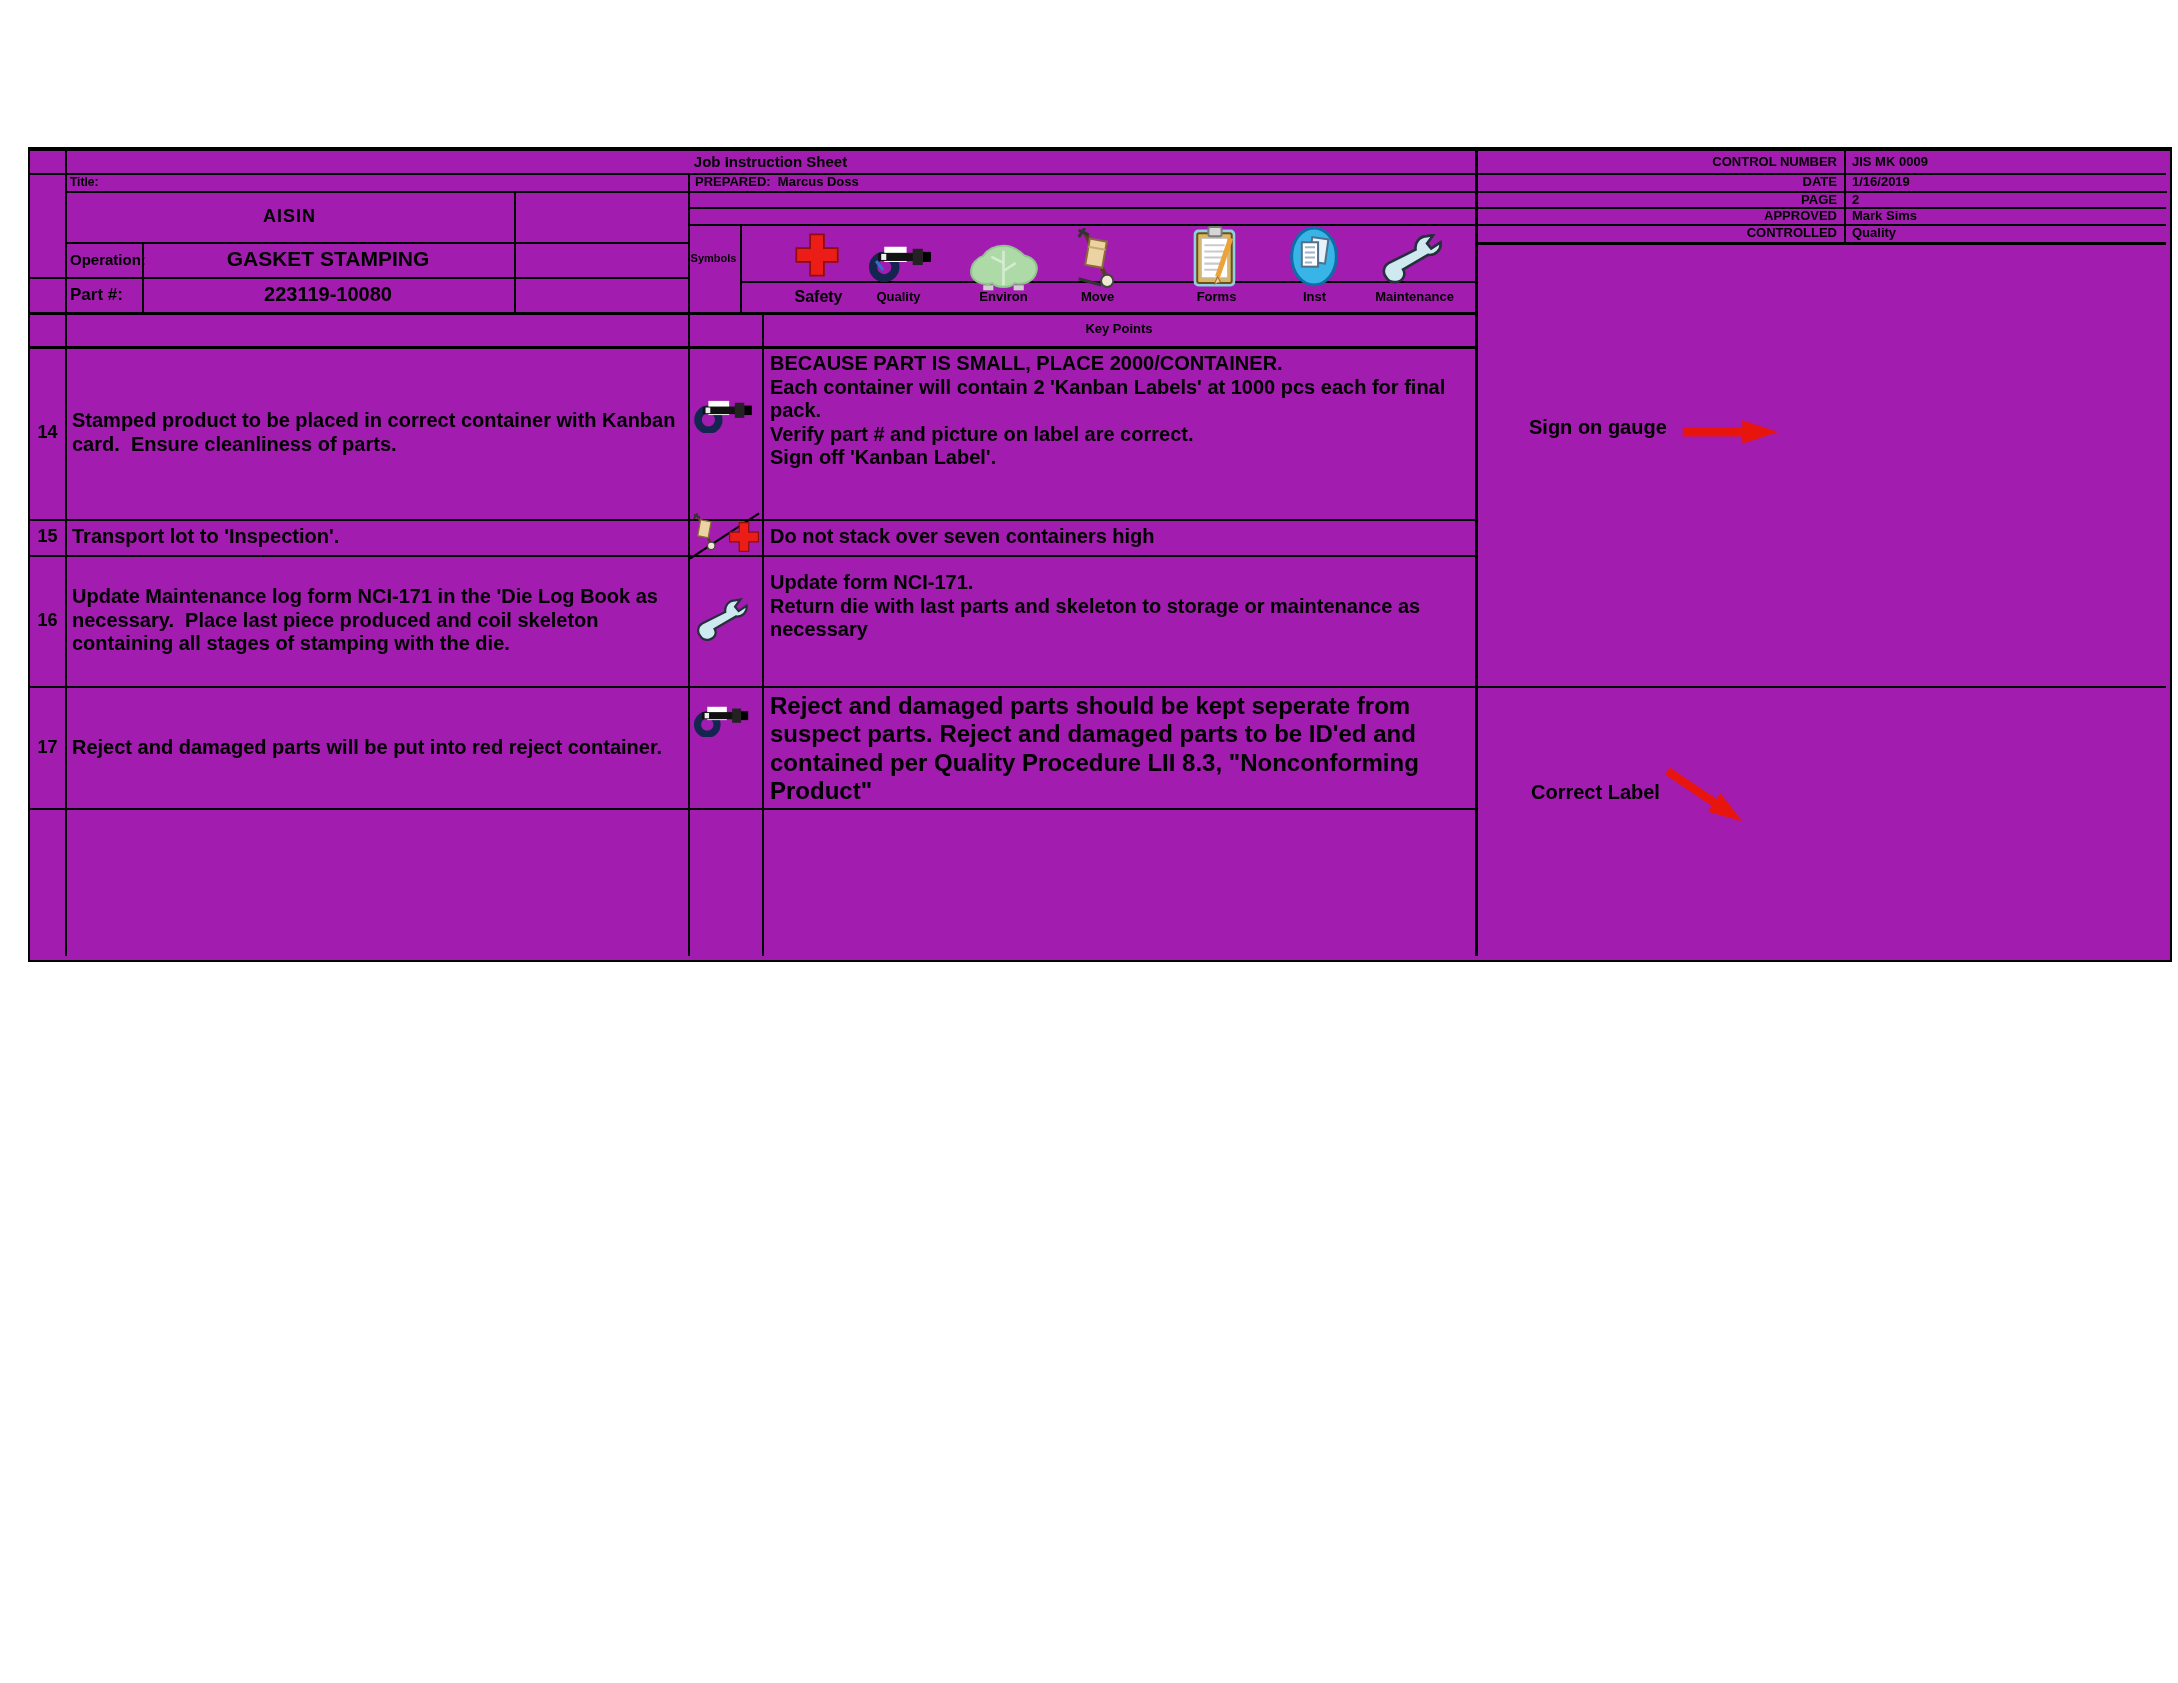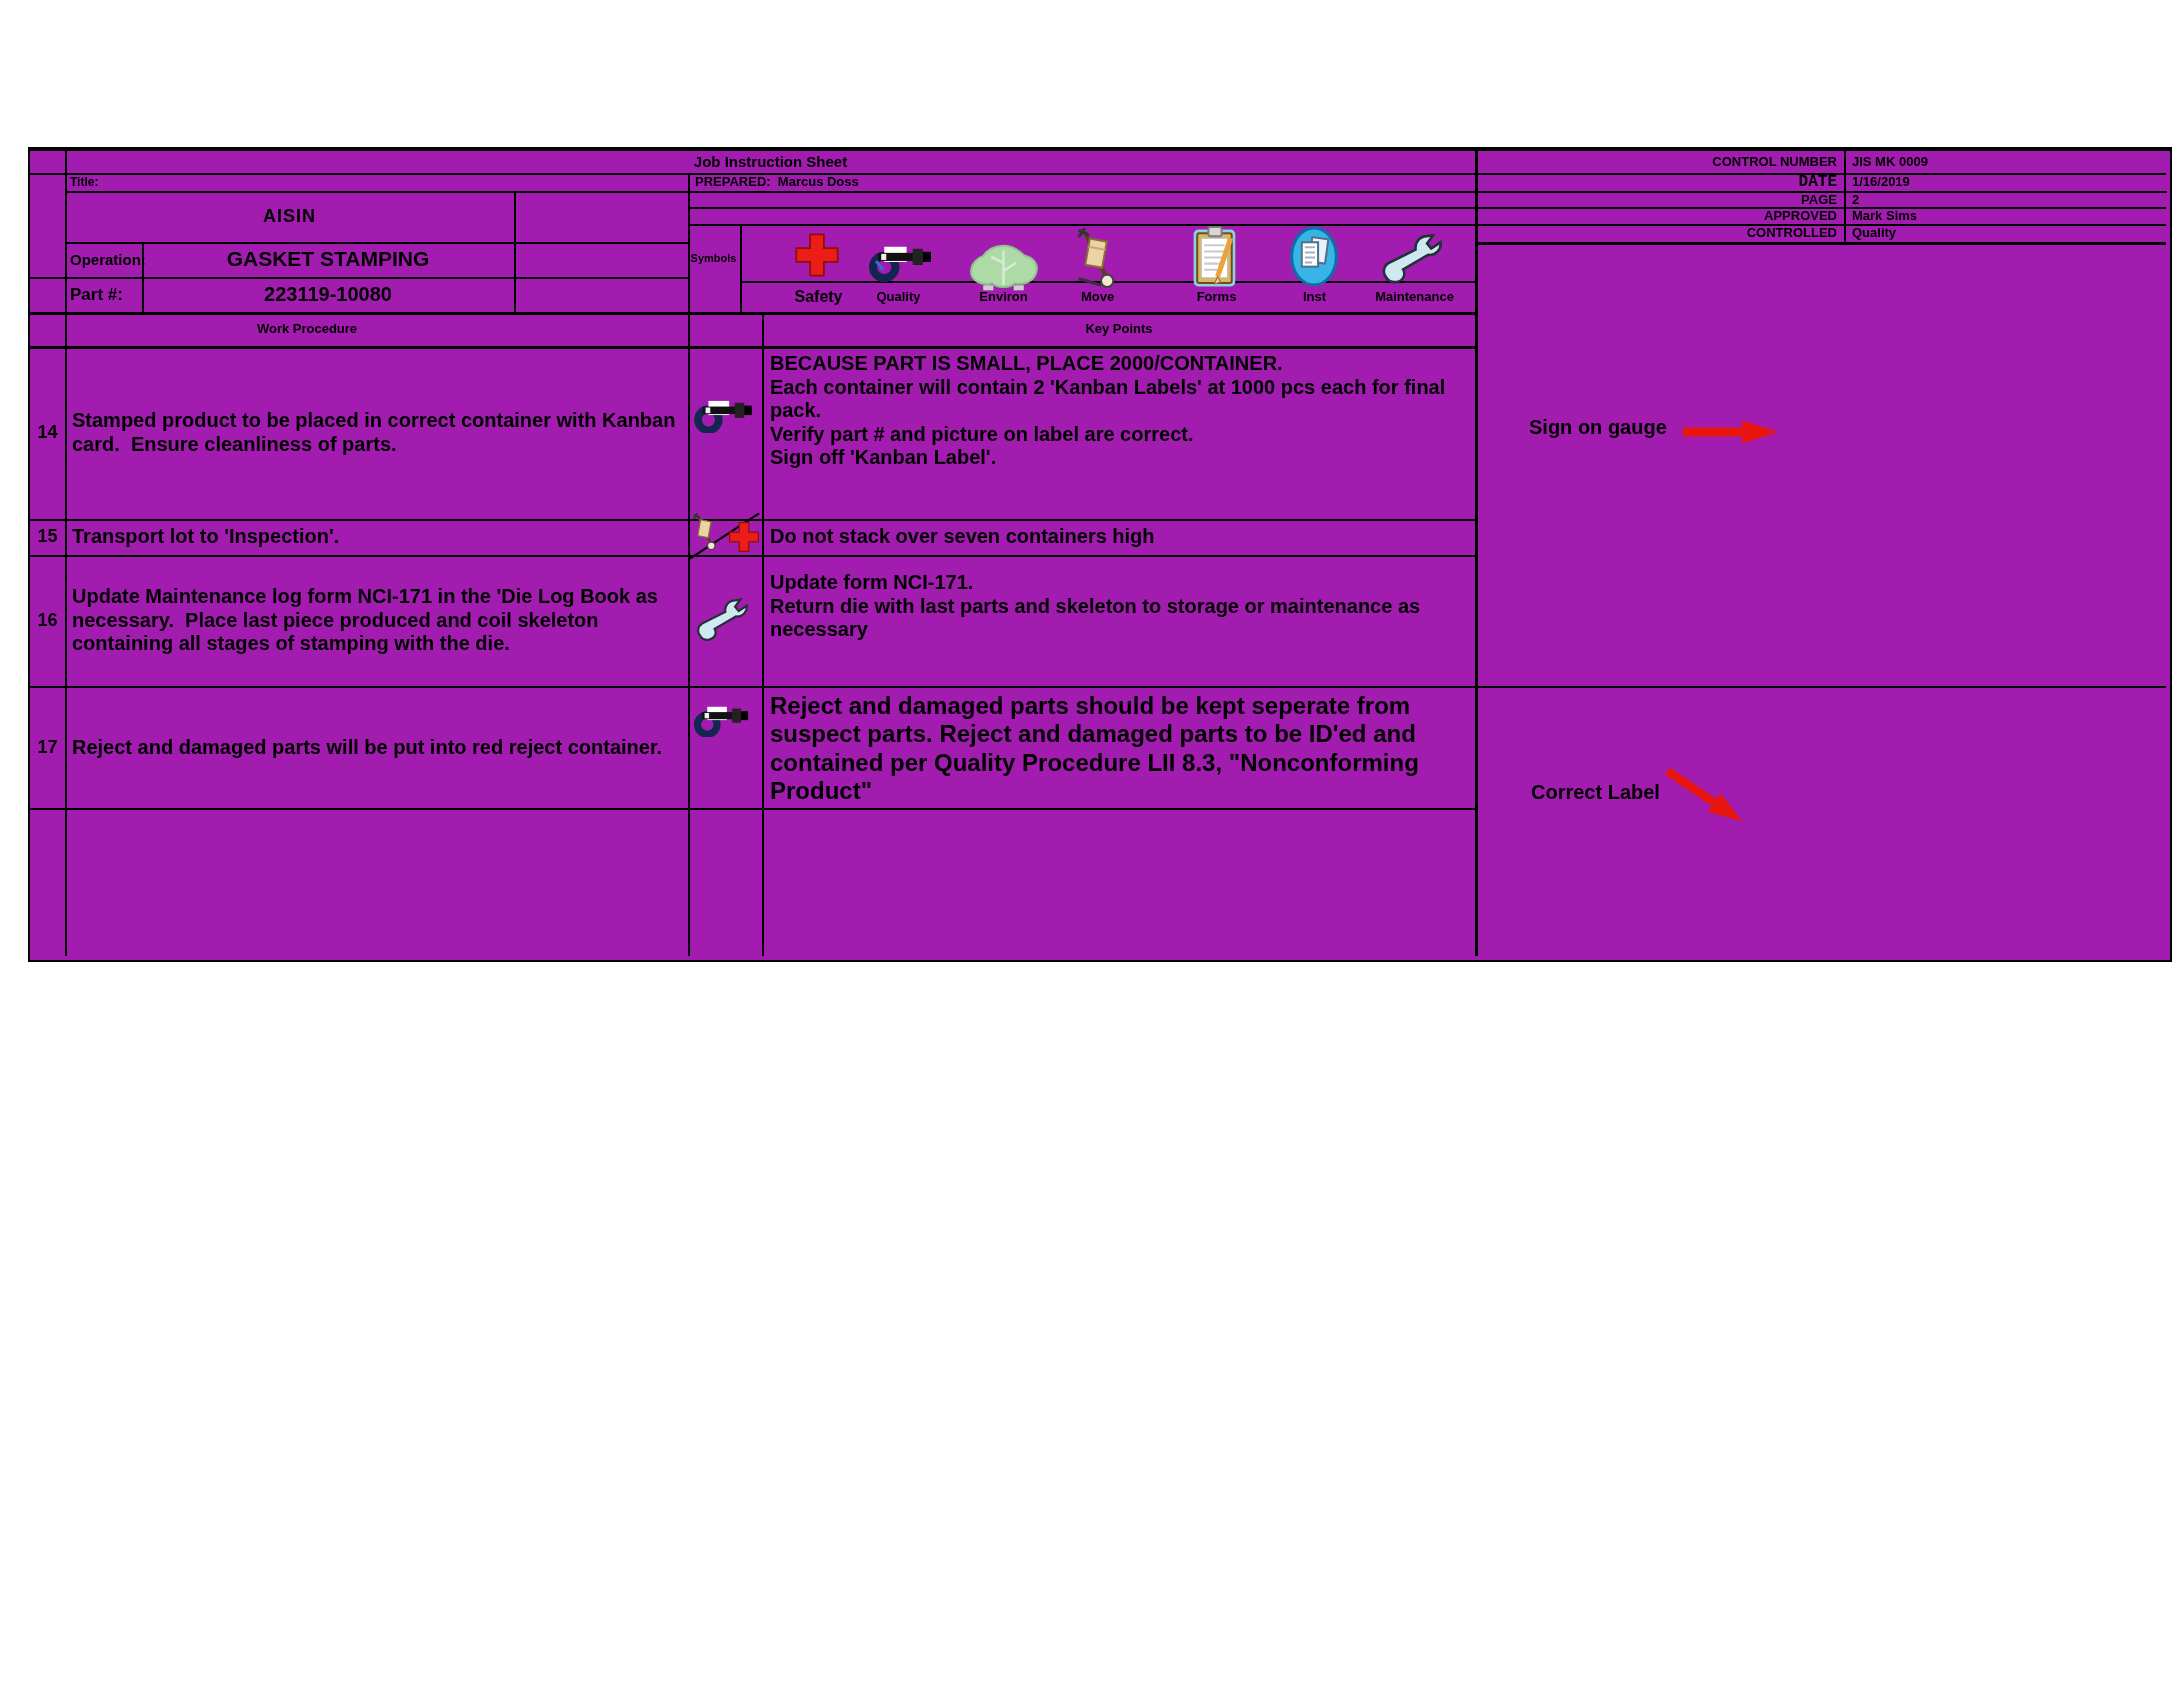--- a/index.html
+++ b/index.html
@@ -60,21 +60,21 @@
   <div class="t cc" style="left:112px;top:91px;width:372px;height:35px;font-size:21px;">GASKET STAMPING</div>
 
   <div class="t vc" style="left:40px;top:126px;width:71px;height:36px;font-size:17px;">Part #:</div>
   <div class="t cc" style="left:112px;top:126px;width:372px;height:36px;font-size:20px;">223119-10080</div>
 
   <div class="t cc" style="left:658px;top:73px;width:51px;height:68px;font-size:11px;">Symbols</div>
 
   <div>
     <div class="t rt" style="left:1445px;top:0;width:362px;height:22px;font-size:13px;">CONTROL NUMBER</div>
     <div class="t vc" style="left:1822px;top:0;width:313px;height:22px;font-size:13px;">JIS MK 0009</div>
-    <div class="t rt" style="left:1445px;top:22px;width:362px;height:18px;font-size:16px;font-family:Liberation Mono, monospace;">DATE</div>
+    <div class="t rt" style="left:1445px;top:22px;width:362px;height:18px;font-size:13px;">DATE</div>
     <div class="t vc" style="left:1822px;top:22px;width:313px;height:18px;font-size:13px;">1/16/2019</div>
     <div class="t rt" style="left:1445px;top:40px;width:362px;height:17px;font-size:13px;">PAGE</div>
     <div class="t vc" style="left:1822px;top:40px;width:313px;height:17px;font-size:13px;">2</div>
     <div class="t rt" style="left:1445px;top:56px;width:362px;height:17px;font-size:13px;">APPROVED</div>
     <div class="t vc" style="left:1822px;top:56px;width:313px;height:17px;font-size:13px;">Mark Sims</div>
     <div class="t rt" style="left:1445px;top:73px;width:362px;height:18px;font-size:13px;">CONTROLLED</div>
     <div class="t vc" style="left:1822px;top:73px;width:313px;height:18px;font-size:13px;">Quality</div>
   </div>
 
   <div>
@@ -142,21 +142,20 @@
     </div>
     <div class="t cc" style="left:744px;top:133px;width:89px;height:26px;font-size:16px;">Safety</div>
     <div class="t cc" style="left:824px;top:133px;width:89px;height:26px;font-size:13px;">Quality</div>
     <div class="t cc" style="left:929px;top:133px;width:89px;height:26px;font-size:13px;">Environ</div>
     <div class="t cc" style="left:1023px;top:133px;width:89px;height:26px;font-size:13px;">Move</div>
     <div class="t cc" style="left:1142px;top:133px;width:89px;height:26px;font-size:13px;">Forms</div>
     <div class="t cc" style="left:1240px;top:133px;width:89px;height:26px;font-size:13px;">Inst</div>
     <div class="t cc" style="left:1325px;top:133px;width:119px;height:26px;font-size:13px;">Maintenance</div>
   </div>
 
-  <div class="t cc" style="left:0;top:161px;width:554px;height:34px;font-size:13px;">Work Procedure</div>
   <div class="t cc" style="left:732px;top:161px;width:714px;height:34px;font-size:13px;">Key Points</div>
 
   <div>
     <div class="t cc" style="left:0;top:195px;width:35px;height:173px;font-size:18px;">14</div>
     <div class="t vc" style="left:42px;top:195px;width:608px;height:173px;font-size:20px;">Stamped product to be placed in correct container with Kanban card.  Ensure cleanliness of parts.</div>
     <div class="ico" style="left:663px;top:248px;">
       <svg width="61" height="34" viewBox="0 0 64 36">
         <circle cx="16" cy="22" r="11" fill="none" stroke="#14264f" stroke-width="8"></circle>
         <rect x="16" y="2" width="22" height="15" fill="#fff"></rect>
         <rect x="10" y="8" width="38" height="8" fill="#111"></rect>

